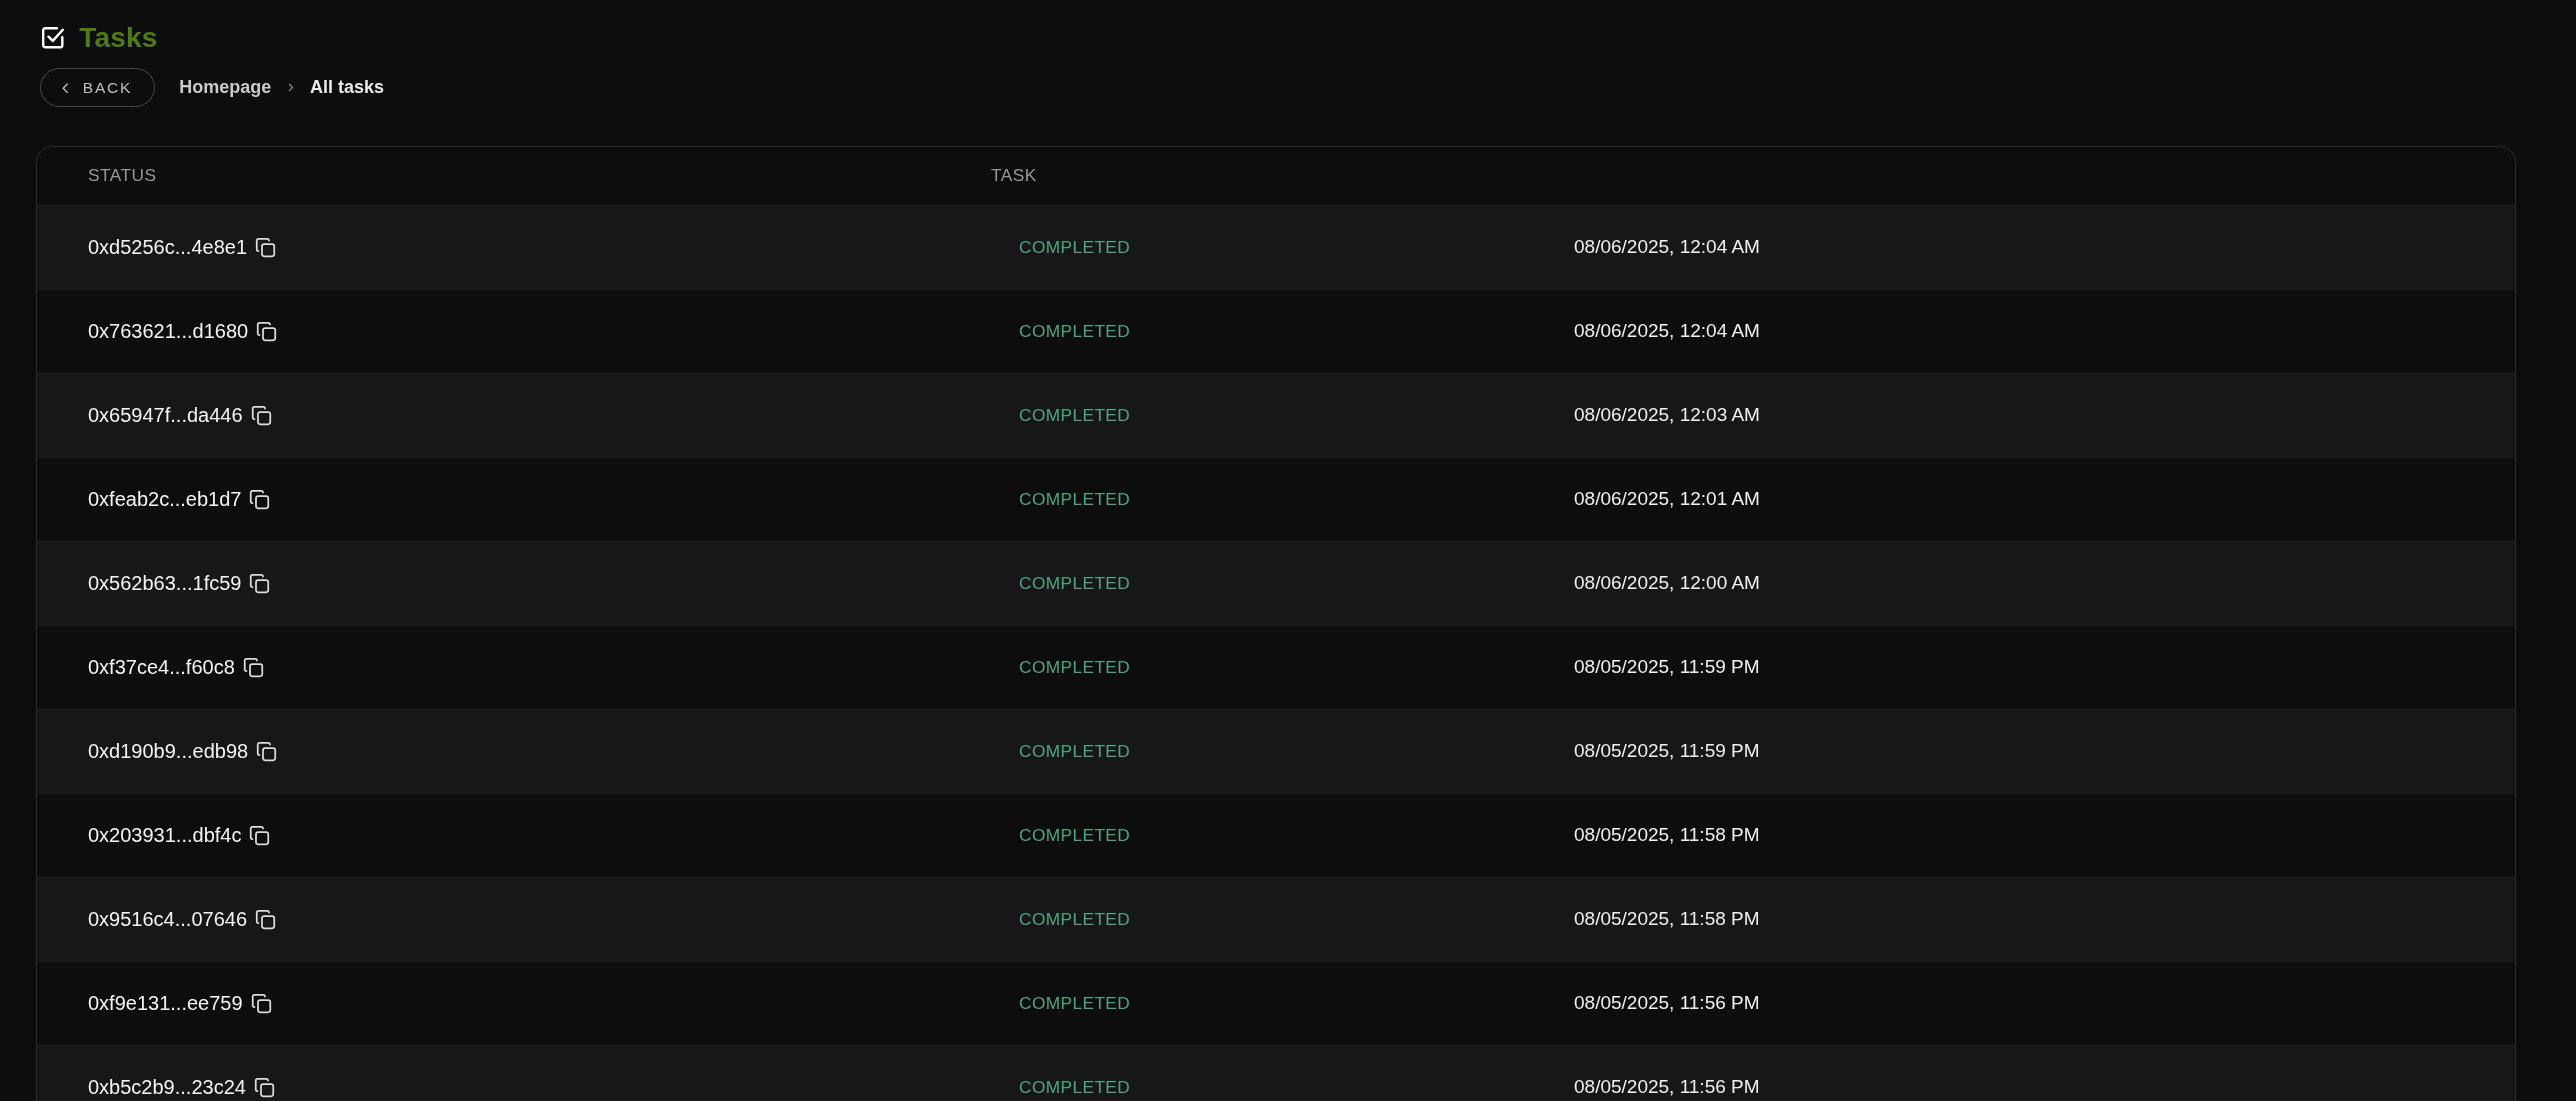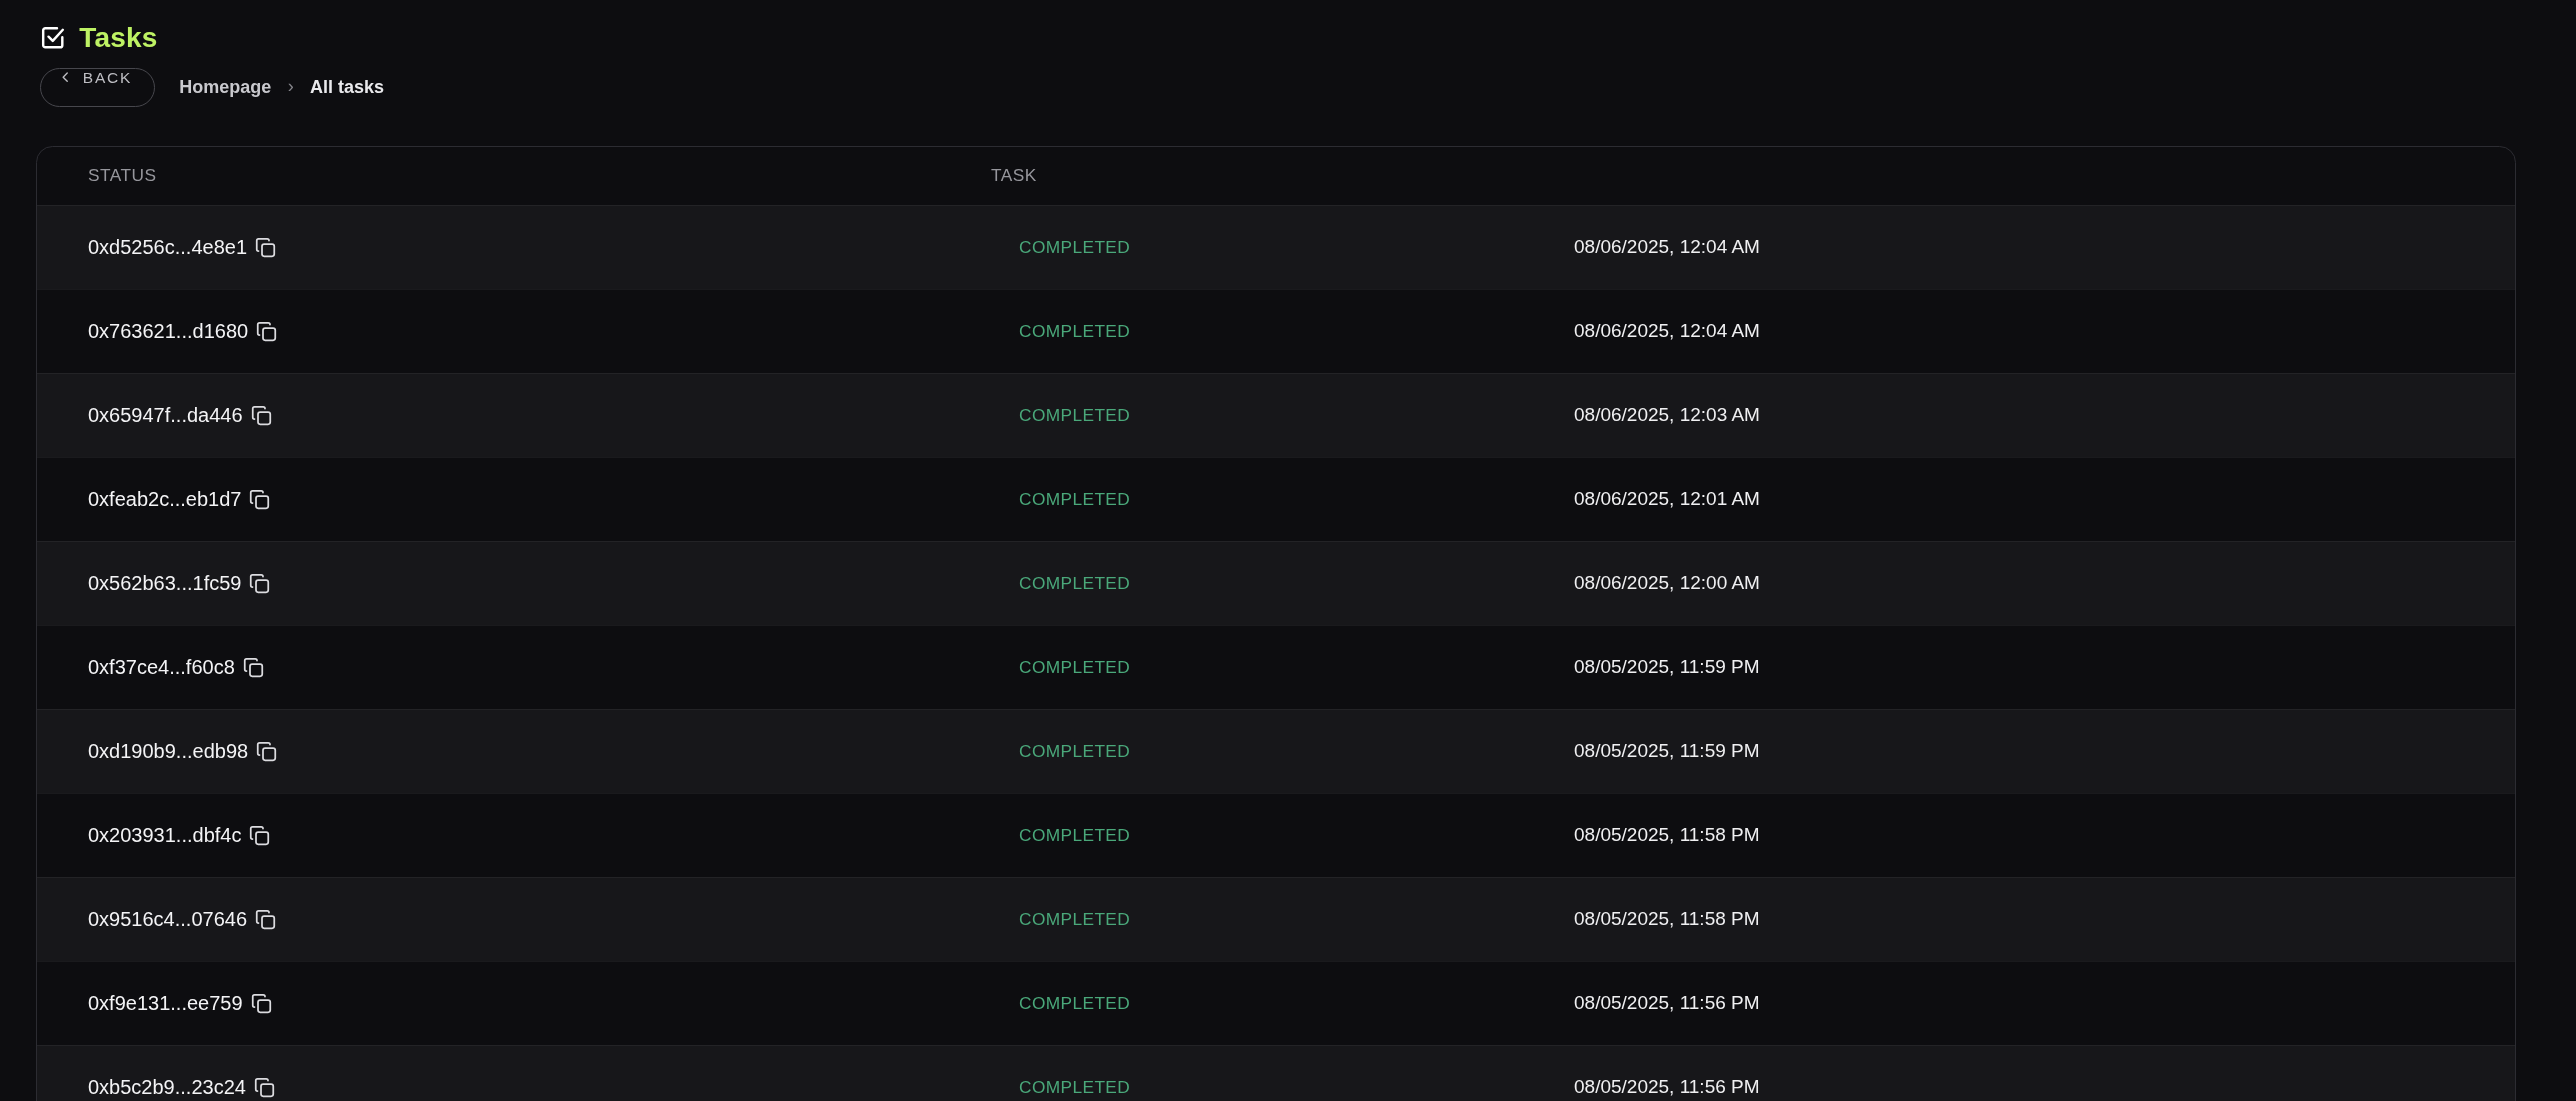--- a/index.html
+++ b/index.html
@@ -8,25 +8,25 @@
     background: #0d0d10;
     color: #f4f4f6;
     font-family: "Liberation Sans", "DejaVu Sans", sans-serif;
     position: relative;
   }
 
   .header-area { padding: 14.6px 0 0 40px; }
 
   .title-row { display: flex; align-items: center; gap: 13.7px; height: 46px; }
   .title-icon { display: inline-flex; color: #ffffff; }
-  .page-title { font-size: 28px; font-weight: 800; color: #bef264; letter-spacing: 0.2px; }
+  .page-title { font-size: 28px; font-weight: 800; color: #4d7c0f; letter-spacing: 0.2px; }
 
   .crumb-row { margin-top: 7.3px; display: flex; align-items: center; gap: 24px; height: 40px; }
   .back-btn {
-    display: inline-flex; gap: 9px;
+    display: inline-flex; align-items: center; gap: 9px;
     height: 39px; padding: 0 22px 0 16.4px;
     background: transparent;
     border: 0.9px solid #47474d;
     border-radius: 911px;
     color: #bdbdc2;
     font-family: inherit;
     font-size: 15.5px; font-weight: 500; letter-spacing: 1.8px;
     cursor: pointer;
   }
   .back-chevron { display: inline-flex; color: #bdbdc2; }

